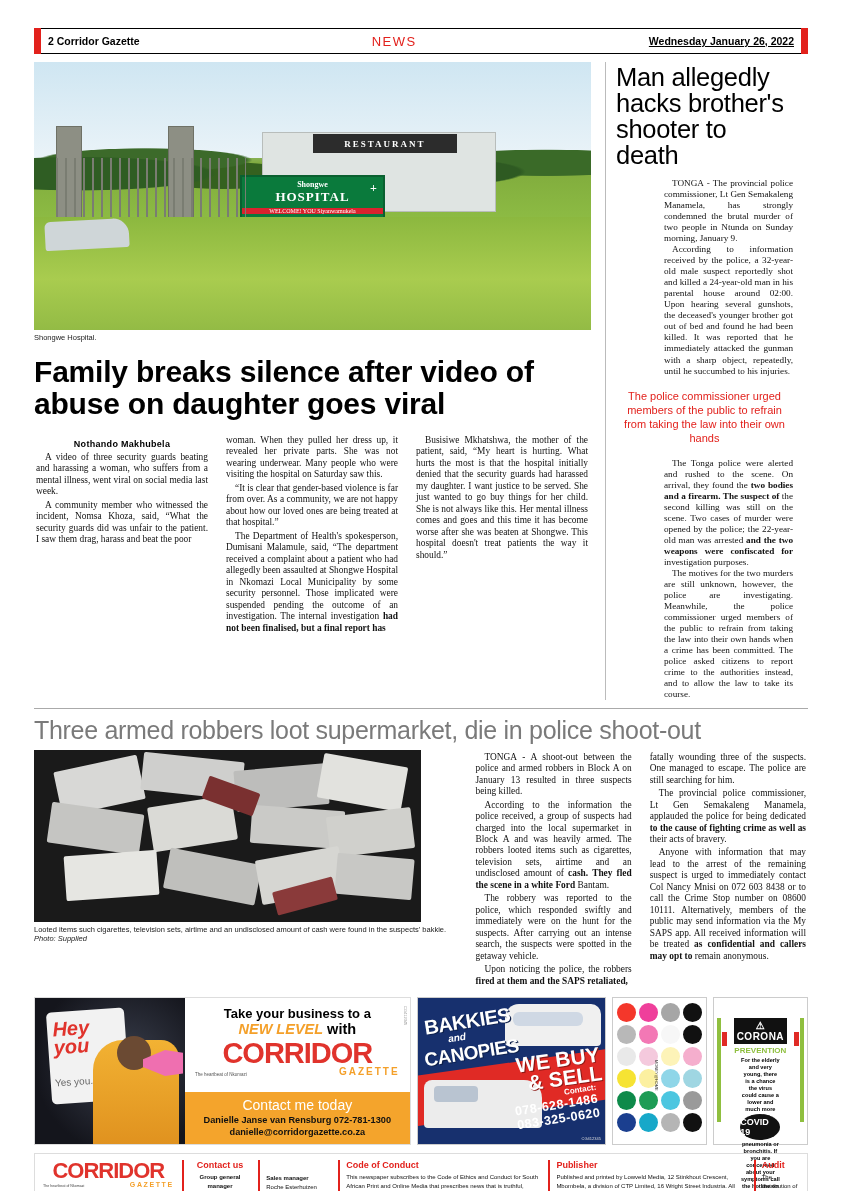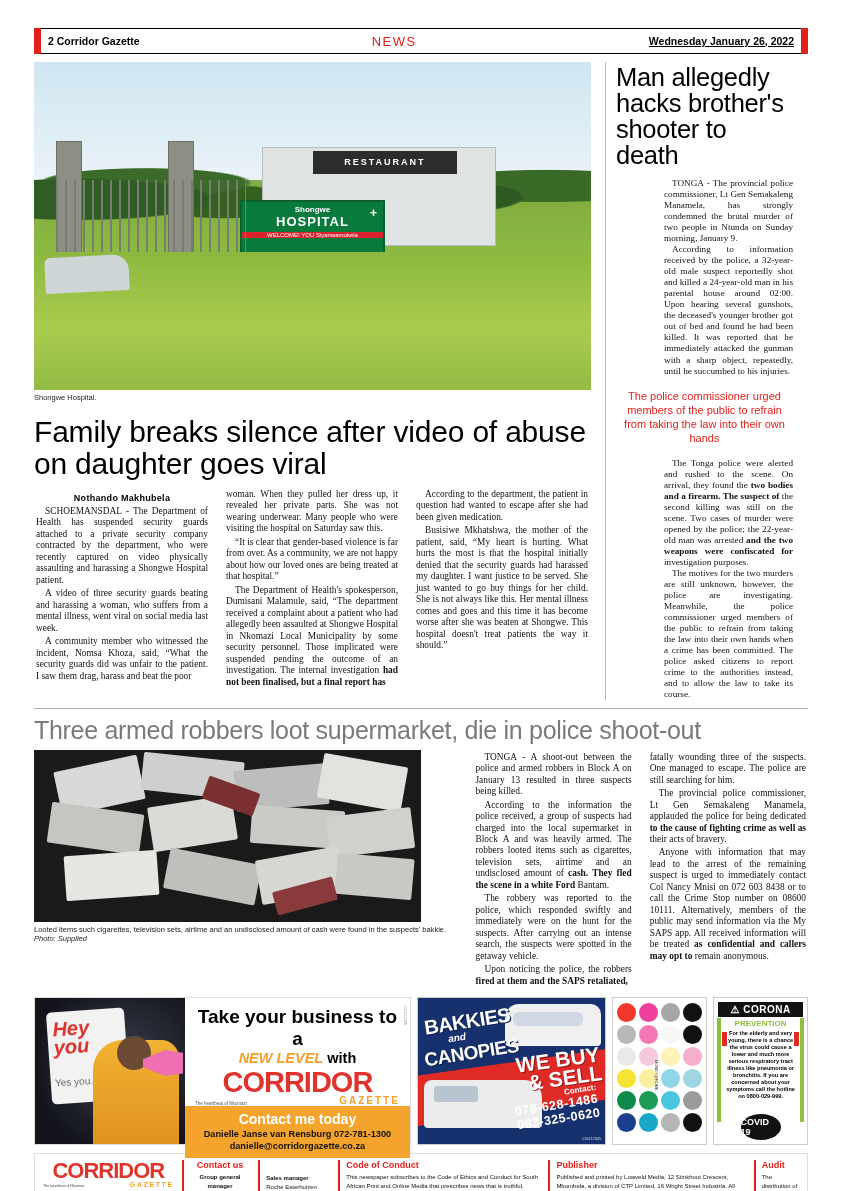--- a/index.html
+++ b/index.html
@@ -28,22 +28,23 @@
   .topbar .section{ font-size:13px; color:#e2211c; letter-spacing:1.5px; }
   .topbar .date{ font-size:10.5px; font-weight:bold;text-decoration:underline; }
 
   
   .lead-wrap{ display:flex; gap:14px; margin-top:8px; }
   .lead-left{ width:557px; }
   .lead-right{ width:188px; border-left:1px solid #bbb; padding-left:10px; }
 
   
   .photo1{
-    width:557px; height:328px; position:relative; overflow:hidden;
+    width:557px; height:268px; position:relative; overflow:hidden;
     background:linear-gradient(#9fd0e8 0%, #bfe0ef 22%, #7faa3c 38%, #8fbe45 62%, #a8cc55 100%);
+    font-family:Liberation Serif, serif;
   }
   .p1-sky{ position:absolute; left:0; top:0; width:100%; height:36%;
     background:linear-gradient(#cfe6f2,#eaf3f8); }
   .p1-trees{ position:absolute; left:0; top:18%; width:100%; height:34%;
     background:
       radial-gradient(ellipse at 8% 70%, #2f5d23 0 18%, transparent 19%),
       radial-gradient(ellipse at 20% 55%, #3c6a2a 0 16%, transparent 17%),
       radial-gradient(ellipse at 34% 72%, #35611f 0 14%, transparent 15%),
       radial-gradient(ellipse at 52% 60%, #3f7030 0 13%, transparent 14%),
       radial-gradient(ellipse at 72% 68%, #2e5a22 0 15%, transparent 16%),
@@ -66,21 +67,21 @@
   .p1-fence{ position:absolute; left:4%; top:36%; width:34%; height:28%;
     background:repeating-linear-gradient(90deg,#7a7d72 0 2px, rgba(255,255,255,0) 2px 9px);}
   .p1-grass{ position:absolute; left:0; bottom:0; width:100%; height:42%;
     background:linear-gradient(#8cb83f,#a9cc4f 55%,#93bb45);}
   .p1-car{ position:absolute; left:2%; bottom:30%; width:15%; height:11%;
     background:#cfd6d8; border-radius:6px 16px 3px 3px; transform:rotate(-3deg);}
   .cap{ font-size:7.5px; color:#222; padding-top:3px; font-family:"Liberation Sans",sans-serif; }
 
   
   h1.lead-head{
-    font-size:30px; line-height:1.05; font-weight:normal; margin:14px 0 8px 0;
+    font-size:30px; line-height:1.05; font-weight:bold; margin:14px 0 14px 0;
     letter-spacing:-0.2px; font-family:"Liberation Sans", sans-serif;
   }
   h2.side-head{
     font-size:25.5px; line-height:1.02; font-weight:normal; margin:2px 0 10px 0;
     color:#000000; letter-spacing:-0.3px;
   }
   h2.story3-head{
     font-size:25px; line-height:1.05; font-weight:normal; margin:8px 0 6px 0;
     color:#7a7a7a; letter-spacing:-0.3px;
   }
@@ -125,30 +126,30 @@
   .ad1-yes{ position:absolute; left:20px; top:78px; color:#6b6b6b; font-size:10px;
     transform:rotate(-4deg);}
   .ad1-person{ position:absolute; right:6px; bottom:0; width:86px; height:104px;
     background:linear-gradient(#f2b233,#e0921f); border-radius:30px 18px 0 0;}
   .ad1-head{ position:absolute; right:34px; bottom:74px; width:34px; height:34px;
     background:#6b4a33; border-radius:50%;}
   .ad1-mega{ position:absolute; right:2px; bottom:68px; width:40px; height:26px;
     background:#ef6fb0; clip-path:polygon(0 35%,55% 0,100% 10%,100% 90%,55% 100%,0 65%);}
   .ad1-right{ flex:1; display:flex; flex-direction:column; background:#fff;}
   .ad1-top{ flex:1; padding:8px 10px 0 10px; text-align:center;}
-  .ad1-l1{ font-size:19px; font-weight:bold; }
+  .ad1-l1{ font-size:13px; font-weight:bold; }
   .ad1-l2{ font-size:14.5px; font-weight:bold; }
   .ad1-l2 i{ color:#f4a02a; font-style:italic; }
   .ad1-brand{ font-size:29px; font-weight:bold; color:#e0332c; letter-spacing:-1px;
     margin-top:2px; line-height:1;}
   .ad1-brandsub{ display:flex; justify-content:space-between; align-items:flex-end; margin-top:-2px;}
   .ad1-tag{ font-size:4.5px; color:#555; }
   .ad1-gaz{ font-size:10px; font-weight:bold; color:#f4a02a; letter-spacing:2px;}
   .ad1-bot{ background:#f4a42c; padding:5px 6px 7px 6px; text-align:center;}
-  .ad1-cta{ font-size:14px; font-weight:bold; color:#fff;}
+  .ad1-cta{ font-size:14px; font-weight:normal; color:#fff;}
   .ad1-contact{ font-size:9.2px; font-weight:bold; color:#111; margin-top:2px;}
   .ad1-code{ position:absolute; right:2px; top:8px; font-size:4px; color:#999;
     writing-mode:vertical-rl;}
 
   .ad2{ width:192px; height:148px; border:1px solid #ccc; position:relative; overflow:hidden;
     background:#17306e;}
   .ad2-red{ position:absolute; left:-10%; top:44%; width:125%; height:34%;
     background:#e02a25; transform:rotate(-8deg);}
   .ad2-t1{ position:absolute; left:6px; top:12px; color:#fff; font-size:20px; font-weight:bold;
     transform:rotate(-9deg); letter-spacing:-0.5px; text-shadow:1px 1px 0 #0d1f4a;}
@@ -172,21 +173,21 @@
   .ad2-code{ position:absolute; right:4px; bottom:3px; font-size:4px; color:#ddd;}
 
   .ad3{ width:96px; height:148px; border:1px solid #ccc; position:relative; background:#fff;
     padding:5px 4px;}
   .dotgrid{ display:grid; grid-template-columns:repeat(4,1fr); gap:3px; }
   .dot{ width:100%; padding-top:100%; border-radius:50%; }
   .ad3-lbl{ position:absolute; left:41px; top:62px; font-size:4px; color:#333;
     writing-mode:vertical-rl; }
 
   .ad4{ width:96px; height:148px; border:1px solid #ccc; position:relative; background:#fff;
-    padding:4px;}
+    padding:20px;}
   .ad4-hdr{ background:#111; color:#fff; font-size:10px; font-weight:bold; text-align:center;
     padding:2px 0; letter-spacing:0.5px;}
   .ad4-sub{ color:#8fbf3f; font-size:8px; font-weight:bold; text-align:center; margin-top:2px;}
   .ad4-body{ font-size:5.6px; font-weight:bold; text-align:center; line-height:1.25; margin-top:2px;
     padding:0 7px;}
   .ad4-bar{ position:absolute; top:20px; bottom:22px; width:4px; background:#8fbf3f;}
   .ad4-bar.l{ left:3px;} .ad4-bar.r{ right:3px;}
   .ad4-excl{ position:absolute; top:34px; width:5px; height:14px; background:#e02a25;}
   .ad4-excl.l{ left:8px;} .ad4-excl.r{ right:8px;}
   .ad4-logo{ position:absolute; bottom:4px; left:50%; transform:translateX(-50%);
@@ -260,35 +261,33 @@
         <div class="p1-car"></div>
       </div>
       <div class="cap">Shongwe Hospital.</div>
 
       <h1 class="lead-head">Family breaks silence after video of abuse on daughter goes viral</h1>
 
       <div class="cols3">
         <div class="col">
           <div class="byline">Nothando Makhubela</div>
           <div class="bodytext">
-            <p>SCHOEMANSDAL - The Department of Health has suspended security guards attached to a private security company contracted by the department, who were recently captured on video physically assaulting and harassing a Shongwe Hospital patient.</p>
             <p>A video of three security guards beating and harassing a woman, who suffers from a mental illness, went viral on social media last week.</p>
             <p>A community member who witnessed the incident, Nomsa Khoza, said, “What the security guards did was unfair to the patient. I saw them drag, harass and beat the poor</p>
           </div>
         </div>
         <div class="col">
           <div class="bodytext">
             <p style="text-indent:0">woman. When they pulled her dress up, it revealed her private parts. She was not wearing underwear. Many people who were visiting the hospital on Saturday saw this.</p>
             <p>“It is clear that gender-based violence is far from over. As a community, we are not happy about how our loved ones are being treated at that hospital.”</p>
             <p><span>The Department of Health's spokesperson, Dumisani Malamule, said, “The department received a complaint about a patient who had allegedly been assaulted at Shongwe Hospital in Nkomazi Local Municipality by some security personnel. Those implicated were suspended pending the outcome of an investigation. The internal investigation</span> <b>had not been finalised, but a final report has</b></p>
           </div>
         </div>
         <div class="col">
           <div class="bodytext">
-            <p>According to the department, the patient in question had wanted to escape after she had been given medication.</p>
             <p>Busisiwe Mkhatshwa, the mother of the patient, said, “My heart is hurting. What hurts the most is that the hospital initially denied that the security guards had harassed my daughter. I want justice to be served. She just wanted to go buy things for her child. She is not always like this. Her mental illness comes and goes and this time it has become worse after she was beaten at Shongwe. This hospital doesn't treat patients the way it should.”</p>
           </div>
         </div>
       </div>
     </div>
 
     <div class="lead-right">
       <h2 class="side-head">Man allegedly hacks brother's shooter to death</h2>
       <div class="sidebody">
         <p>TONGA - The provincial police commissioner, Lt Gen Semakaleng Manamela, has strongly condemned the brutal murder of two people in Ntunda on Sunday morning, January 9.</p>

